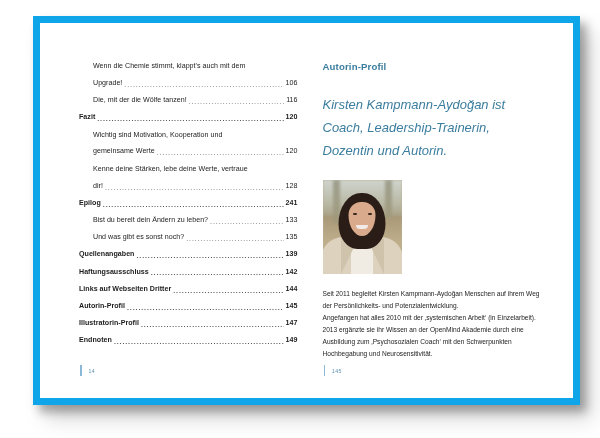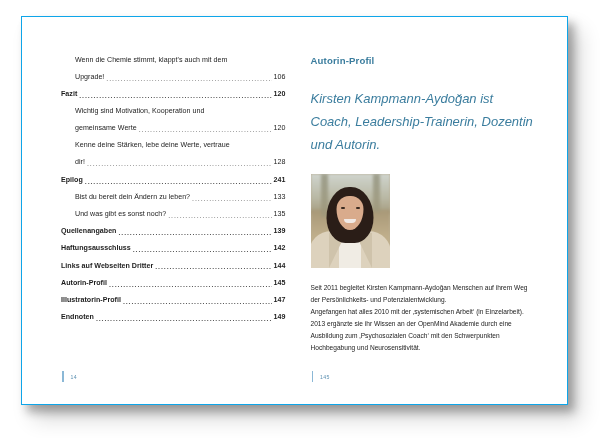--- a/index.html
+++ b/index.html
@@ -11,26 +11,26 @@
     width: 600px;
     height: 438px;
     overflow: hidden;
     font-family: "Liberation Sans", sans-serif;
     position: relative;
   }
 
   
   #spread {
     position: absolute;
-    left: 21px;
+    left: 33px;
     top: 16px;
     width: 547px;
     height: 389px;
     background: #ffffff;
-    border: 1px solid #0ea5e9;
+    border: 7px solid #0ea5e9;
     box-sizing: border-box;
     box-shadow: 6px 7px 9px rgba(0,0,0,0.30),
                 12px 14px 20px rgba(0,0,0,0.16);
     display: flex;
   }
 
   .page {
     position: relative;
     box-sizing: border-box;
     height: 100%;
@@ -236,20 +236,25 @@
 
       <div class="toc-entry sub wrap">
         <span class="line1">Wenn die Chemie stimmt, klappt's auch mit dem</span>
         <span class="line2row">
           <span class="toc-title">Upgrade!</span>
           <span class="toc-dots">..........................................................................................................</span>
           <span class="toc-page">106</span>
         </span>
       </div>
 
+      <div class="toc-entry sub">
+        <span class="toc-title">Die, mit der die Wölfe tanzen!</span>
+        <span class="toc-dots">..........................................................................................................</span>
+        <span class="toc-page">116</span>
+      </div>
 
       <div class="toc-entry main">
         <span class="toc-title">Fazit</span>
         <span class="toc-dots">..........................................................................................................</span>
         <span class="toc-page">120</span>
       </div>
 
       <div class="toc-entry sub wrap">
         <span class="line1">Wichtig sind Motivation, Kooperation und</span>
         <span class="line2row">

